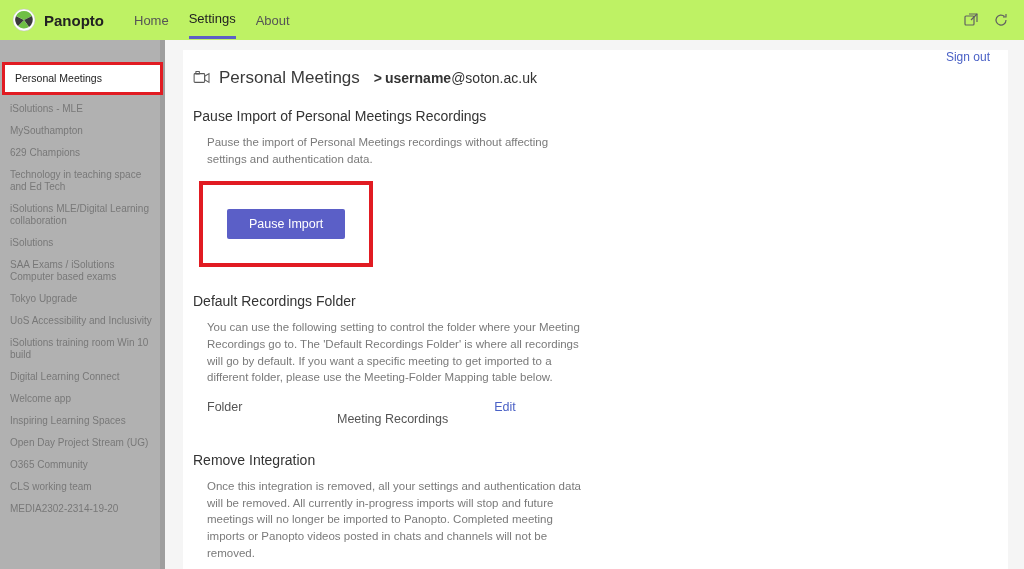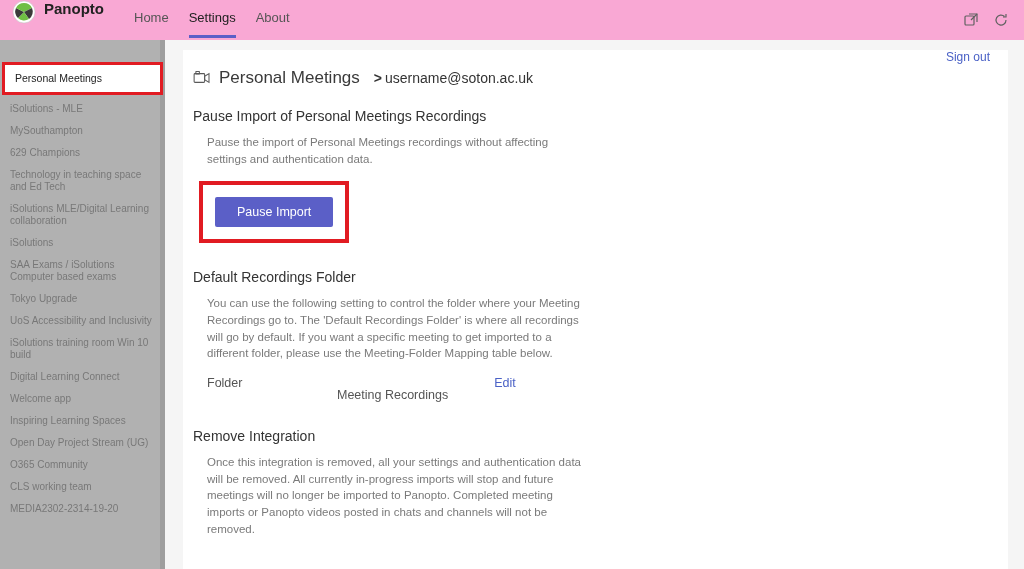--- a/index.html
+++ b/index.html
@@ -8,23 +8,23 @@
     background: #f5f5f5;
     color: #333;
     width: 1024px;
     height: 569px;
     overflow: hidden;
     font-size: 13px;
   }
   .header {
     height: 40px;
     display: flex;
-    align-items: flex-start;
+    align-items: center;
     padding: 0 12px;
-    background: #f9a8d4;
+    background: #bef264;
     position: relative;
   }
   .logo-box {
     width: 24px;
     height: 24px;
     position: relative;
     margin-right: 8px;
   }
   .logo-svg { width: 24px; height: 24px; }
   .app-name {
@@ -121,21 +121,21 @@
     font-size: 17px;
     font-weight: 400;
     color: #3a3a3a;
   }
   .breadcrumb-user {
     font-size: 14px;
     color: #333;
     margin-left: 6px;
   }
   .breadcrumb-user .chev { font-weight: 700; margin-right: 3px; }
-  .breadcrumb-user .bold { font-weight: 400; }
+  .breadcrumb-user .bold { font-weight: 700; }
   .content {
     padding: 0 0 20px 10px;
     overflow-y: auto;
     height: calc(100% - 52px);
   }
   .section {
     padding: 8px 0 18px 0;
     max-width: 600px;
   }
   .section-h {
@@ -171,21 +171,21 @@
     padding: 8px 18px;
     font-size: 12.5px;
     cursor: pointer;
     border-radius: 2px;
     margin-left: 14px;
   }
   .btn .plus { font-weight: 700; margin-right: 5px; font-size: 14px; line-height: 1; }
   .red-box {
     border: 4px solid #e11b22;
     display: inline-block;
-    padding: 12px;
+    padding: 24px;
     margin-left: 6px;
   }
   .red-box .btn { margin-left: 0; padding: 8px 22px; }
 </style>
 </head>
 <body>
 
 <div class="header">
   <div class="logo-box">
     <svg class="logo-svg" viewBox="0 0 24 24">

